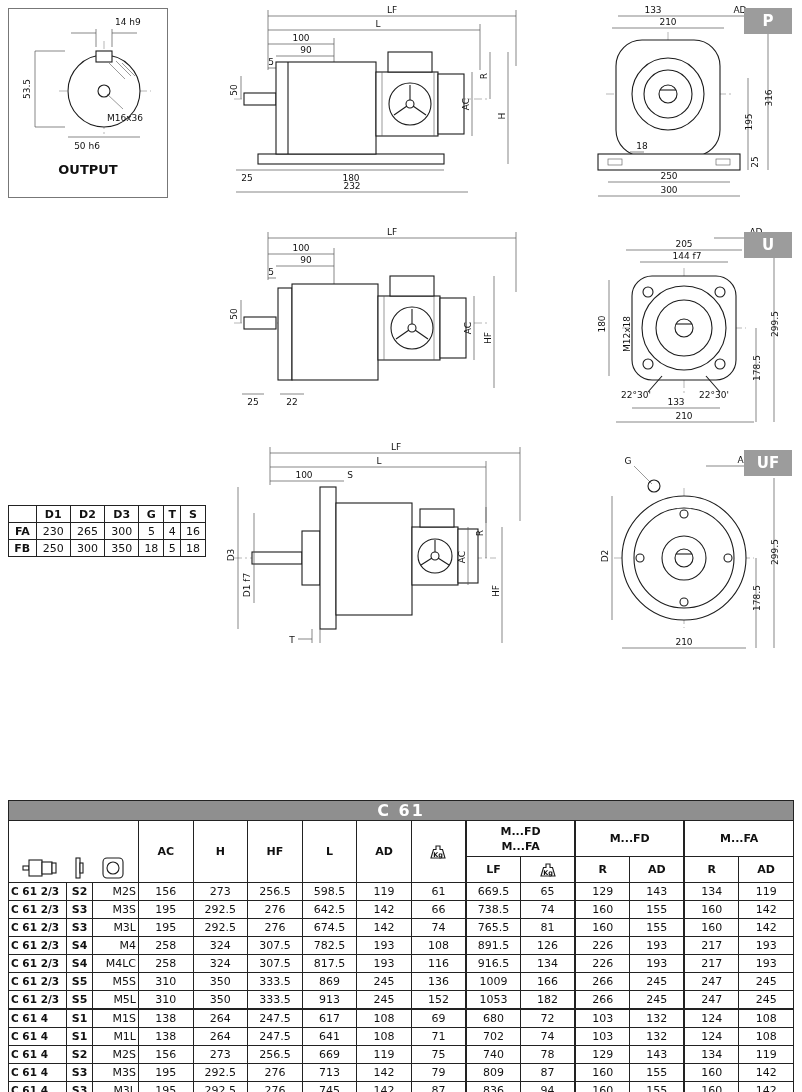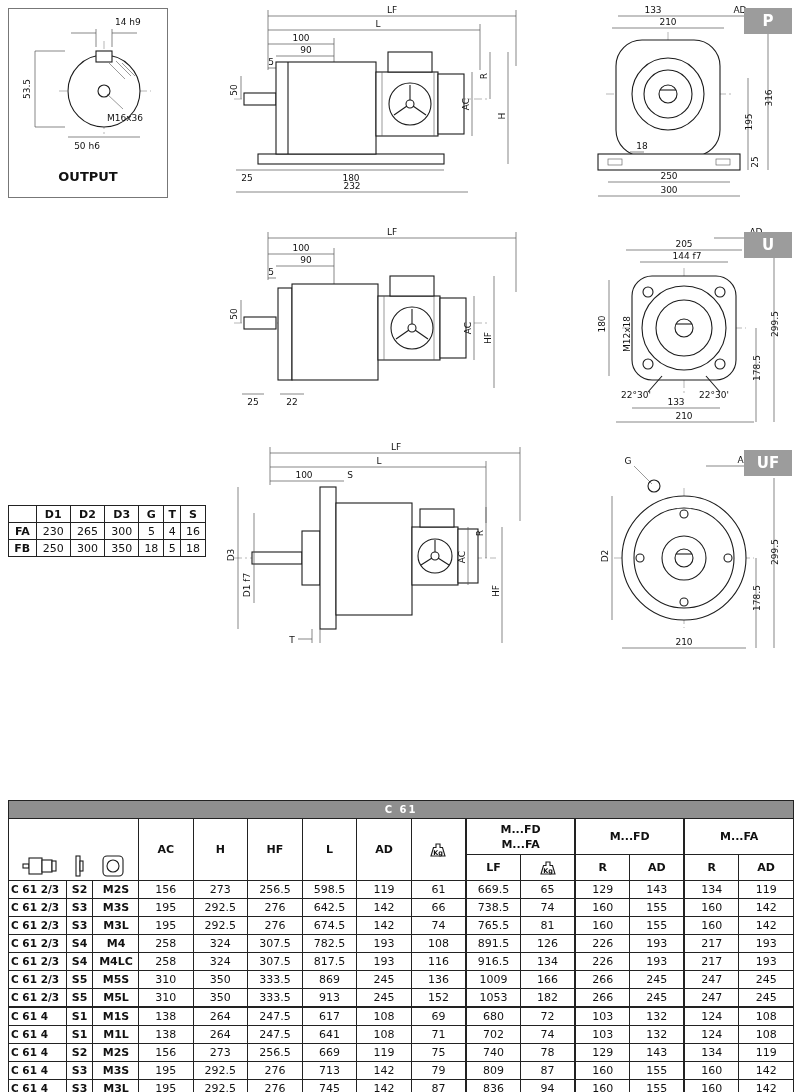--- a/index.html
+++ b/index.html
@@ -3,48 +3,48 @@
 <meta charset="utf-8">
 <style>
   *{box-sizing:border-box;margin:0;padding:0}
   html,body{width:802px;height:1092px;background:#fff}
   body{font-family:"DejaVu Sans","Liberation Sans",sans-serif;position:relative;color:#111}
   .page{position:absolute;inset:0;background:#fff;overflow:hidden}
   .draw{position:absolute}
   .tag{position:absolute;left:744px;width:48px;height:26px;background:#9c9c9c;color:#fff;
        font-weight:bold;font-size:15px;display:flex;align-items:center;justify-content:center;z-index:5}
   .output-box{position:absolute;left:8px;top:8px;width:160px;height:190px;border:1px solid #777;background:#fff}
-  .output-label{text-align:center;font-weight:bold;font-size:13px;margin-top:8px}
+  .output-label{text-align:center;font-weight:bold;font-size:13px;margin-top:1px}
 
   
   svg{overflow:visible}
   svg text{font-family:"DejaVu Sans",sans-serif;font-size:9px;fill:#111}
   .ln{stroke:#1c1c1c;stroke-width:1.1;fill:none}
   .lnf{stroke:#1c1c1c;stroke-width:1.1;fill:#fff}
   .thin{stroke:#555;stroke-width:0.6;fill:none}
   .dim{stroke:#555;stroke-width:0.7}
   .cl{stroke:#888;stroke-width:0.6;stroke-dasharray:8 3 2 3}
   .dt{text-anchor:middle}
 
   
   table{border-collapse:collapse;background:#fff}
   .small{position:absolute;left:8px;top:505px;width:198px;font-size:11px}
   .small th,.small td{border:1px solid #222;text-align:center;padding:1px 2px;height:17px}
   .small .ttl2{font-weight:bold;font-size:13px;height:20px}
   .main{position:absolute;left:8px;top:800px;width:786px;font-size:11px;table-layout:fixed}
   .main th,.main td{border:1px solid #222;text-align:center;padding:0 2px;overflow:hidden}
   .main td{height:17px;line-height:17px}
-  .main .ttl{background:#8f8f8f;color:#fff;font-weight:bold;font-size:10px;letter-spacing:2px;height:18px}
+  .main .ttl{background:#8f8f8f;color:#fff;font-weight:bold;font-size:16px;letter-spacing:2px;height:18px}
   .main thead th{font-weight:bold}
   .main tr.grp th{height:36px}
   .main tr.cols th{height:26px}
   .main .grp-l{border-left:2px solid #222}
   .main td.c-model{text-align:left;font-weight:bold;padding-left:2px;font-size:10.5px}
   .main td.c-size{font-weight:bold}
-  .main td.c-motor{text-align:center;font-weight:bold;padding-left:3px}
+  .main td.c-motor{text-align:right;font-weight:normal;padding-left:3px}
   .main tr.group-start td{border-top:2px solid #222}
   .icons{vertical-align:bottom}
   .icons .icwrap{display:flex;align-items:flex-end;justify-content:space-around;padding:2px 4px}
   .kgc svg{display:inline-block;vertical-align:middle}
   .gline{line-height:15px}
 </style>
 </head>
 <body>
 
 <div class="page">

